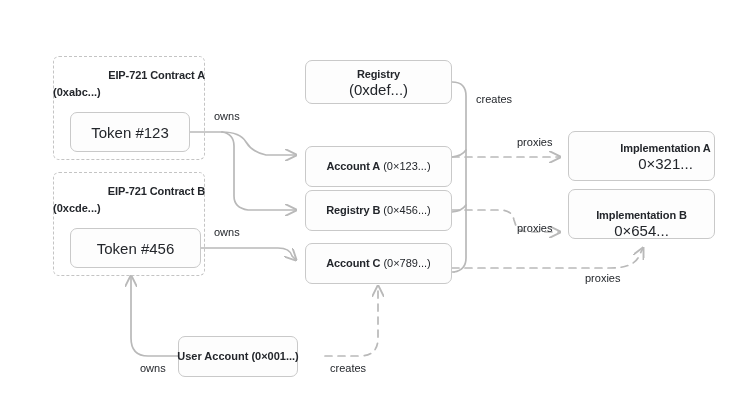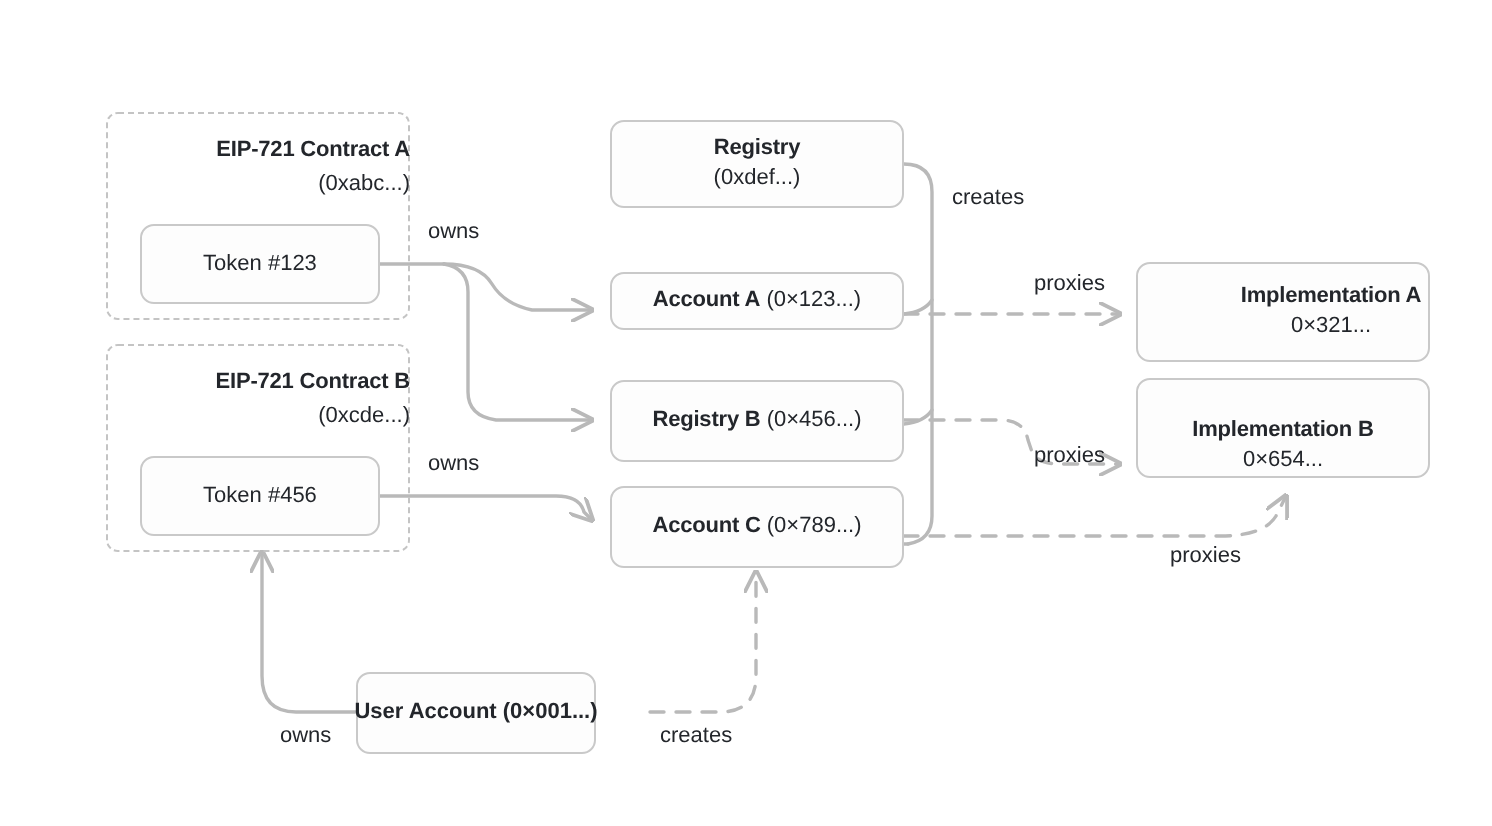--- a/index.html
+++ b/index.html
@@ -50,33 +50,33 @@
     text-align: right;
     font-size: 11px;
     font-weight: bold;
     color: #23262b;
     letter-spacing: -0.1px;
   }
   .group-sub {
     position: absolute;
     left: 0;
     right: 0;
-    text-align: right;
+    text-align: left;
     font-size: 11px;
-    font-weight: normal;
+    font-weight: bold;
     color: #23262b;
   }
   .line1 {
     font-size: 11px;
     font-weight: bold;
     line-height: 15px;
     letter-spacing: -0.1px;
   }
   .line2 {
-    font-size: 11px;
+    font-size: 15px;
     font-weight: normal;
     line-height: 15px;
   }
   .inline-node {
     font-size: 11px;
     line-height: 15px;
     color: #23262b;
     white-space: nowrap;
   }
   .inline-node .strong {
@@ -134,30 +134,30 @@
   <div class="group-box" style="left:53px; top:56px; width:152px; height:104px;"></div>
   <div class="group-title" style="left:53px; width:152px; top:69px;">EIP-721 Contract A</div>
   <div class="group-sub" style="left:53px; width:152px; top:86px;">(0xabc...)</div>
   <div class="node" style="left:70px; top:112px; width:120px; height:40px;">
     <span class="line2">Token #123</span>
   </div>
 
   <div class="group-box" style="left:53px; top:172px; width:152px; height:104px;"></div>
   <div class="group-title" style="left:53px; width:152px; top:185px;">EIP-721 Contract B</div>
   <div class="group-sub" style="left:53px; width:152px; top:202px;">(0xcde...)</div>
-  <div class="node" style="left:70px; top:228px; width:120px; height:40px;">
+  <div class="node" style="left:70px; top:228px; width:131px; height:40px;">
     <span class="line2">Token #456</span>
   </div>
 
   <div class="node" style="left:305px; top:60px; width:147px; height:44px;">
     <span class="line1">Registry</span>
     <span class="line2">(0xdef...)</span>
   </div>
 
-  <div class="node" style="left:305px; top:136px; width:147px; height:29px;">
+  <div class="node" style="left:305px; top:146px; width:147px; height:41px;">
     <span class="inline-node">
       <span class="strong">Account A</span><span class="norm"> </span><span class="norm">(0×123...)</span>
     </span>
   </div>
 
   <div class="node" style="left:305px; top:190px; width:147px; height:41px;">
     <span class="inline-node">
       <span class="strong">Registry B</span><span class="norm"> </span><span class="norm">(0×456...)</span>
     </span>
   </div>

